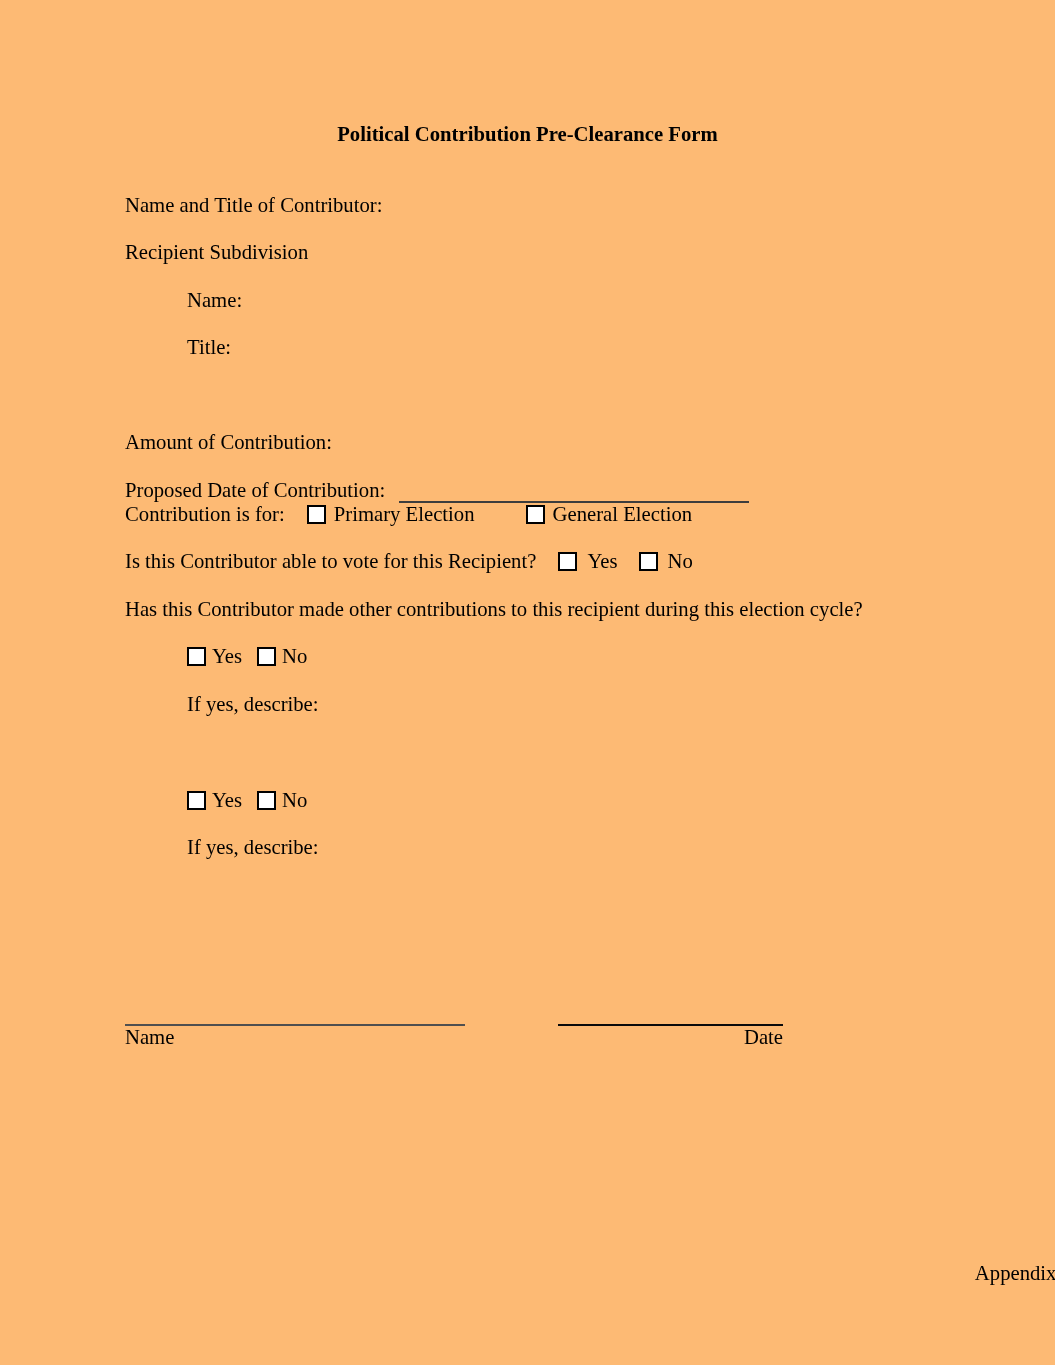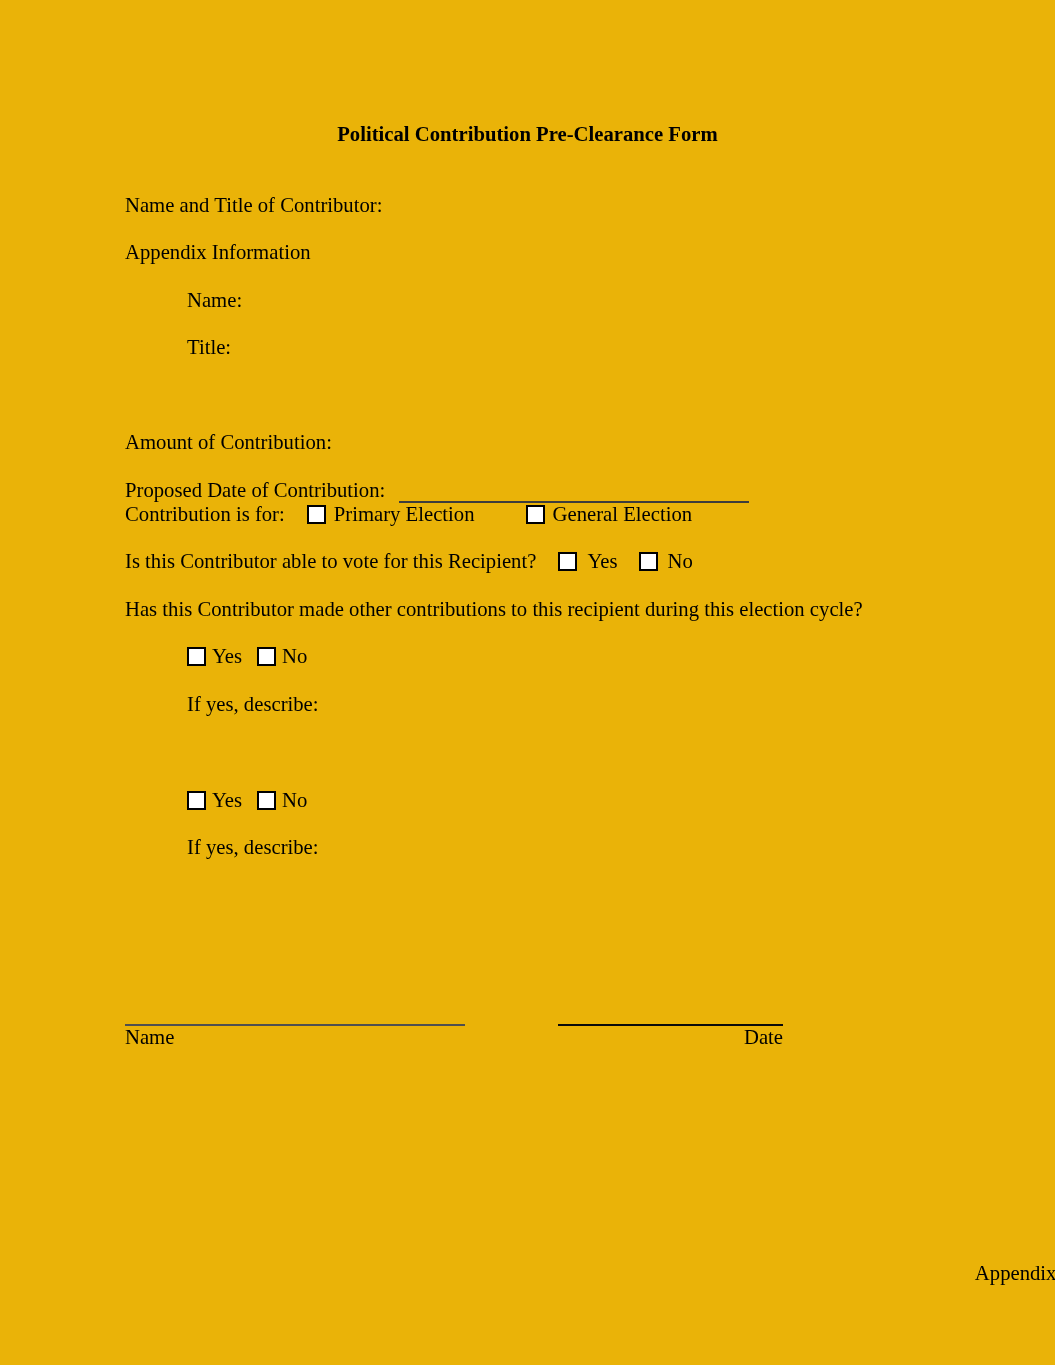--- a/index.html
+++ b/index.html
@@ -1,20 +1,20 @@
 <!DOCTYPE html>
 <html><head>
 <meta charset="utf-8">
 <style>
   html, body { margin: 0; padding: 0; background: #ffffff; }
   .page {
     position: relative;
     width: 1055px;
     height: 1365px;
-    background: #eab308;
+    background: #fdba74;
     font-family: "Liberation Serif", "DejaVu Serif", serif;
     font-size: 20.7px;
     line-height: 23.7px;
     color: #000000;
     overflow: hidden;
   }
   .line { position: absolute; left: 125px; white-space: nowrap; }
   .indent { left: 187px; }
   .title {
     position: absolute; top: 123px; left: 0; width: 100%;
@@ -64,21 +64,21 @@
 </style>
 </head>
 <body>
 
 <div class="page">
 
   <div class="title">Political Contribution Pre-Clearance Form</div>
 
   <div class="line" style="top:193.5px">Name and Title of Contributor:</div>
 
-  <div class="line" style="top:241px">Appendix Information</div>
+  <div class="line" style="top:241px">Recipient Subdivision</div>
 
   <div class="line indent" style="top:288.5px">Name:</div>
 
   <div class="line indent" style="top:336px">Title:</div>
 
 
   <div class="line" style="top:431px">Amount of Contribution:</div>
 
   <div class="line" style="top:478.5px">
     <span>Proposed Date of Contribution:</span><span class="blank-underline"></span>

